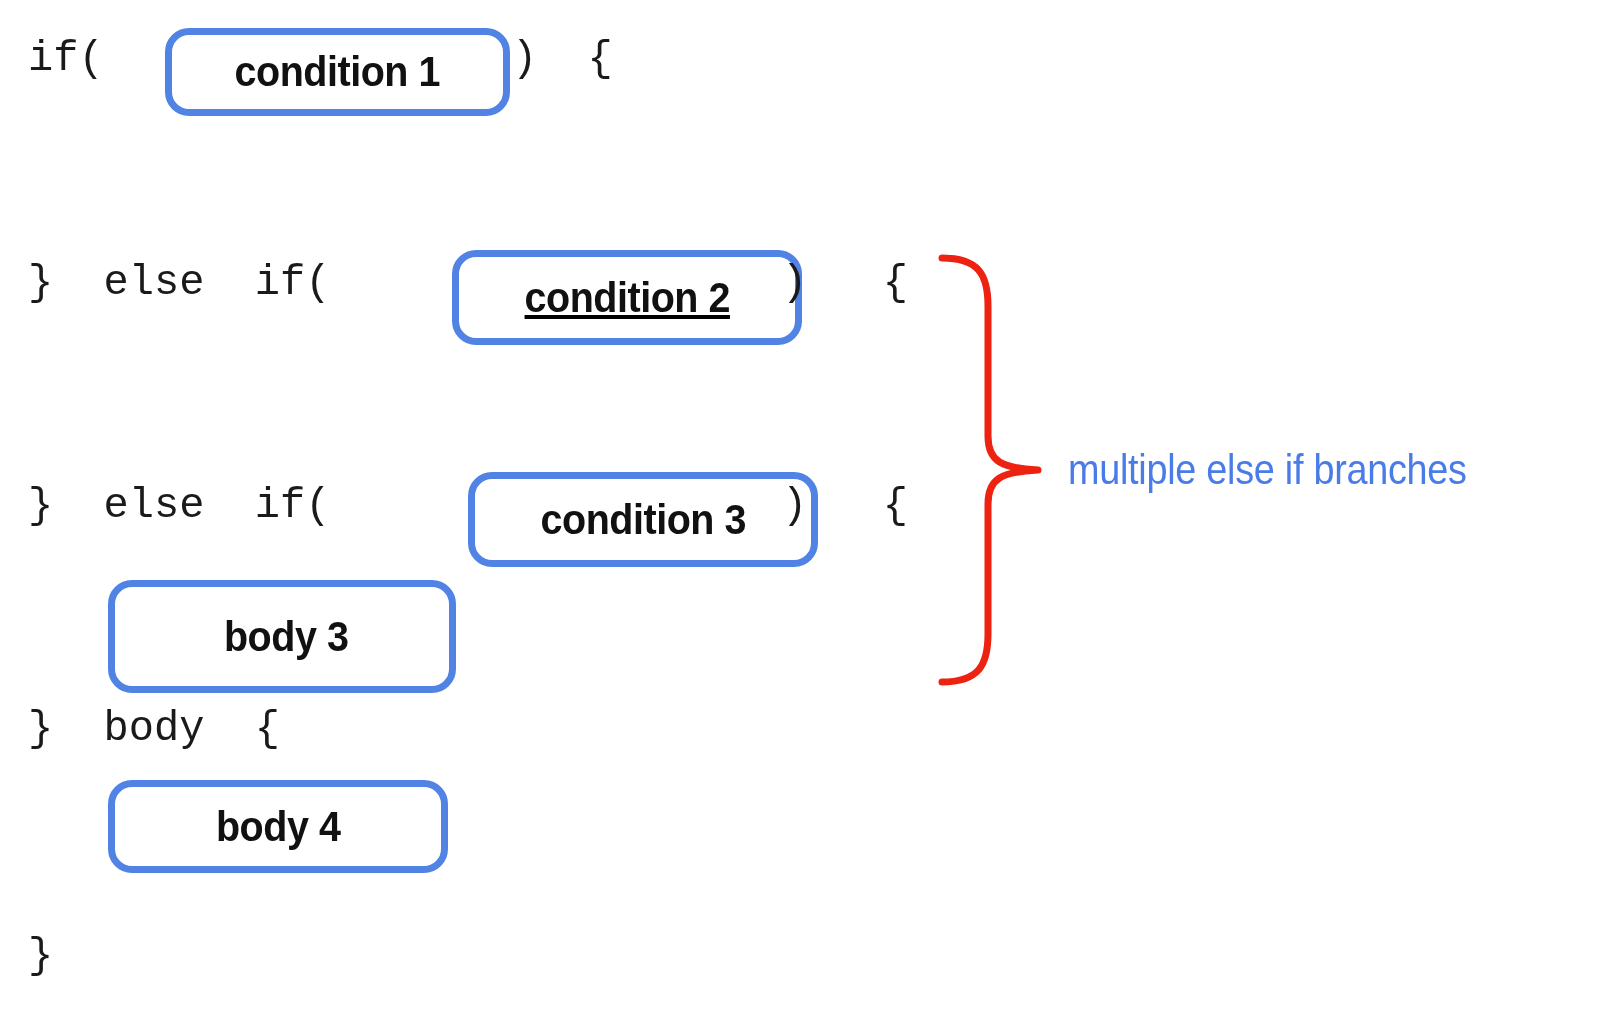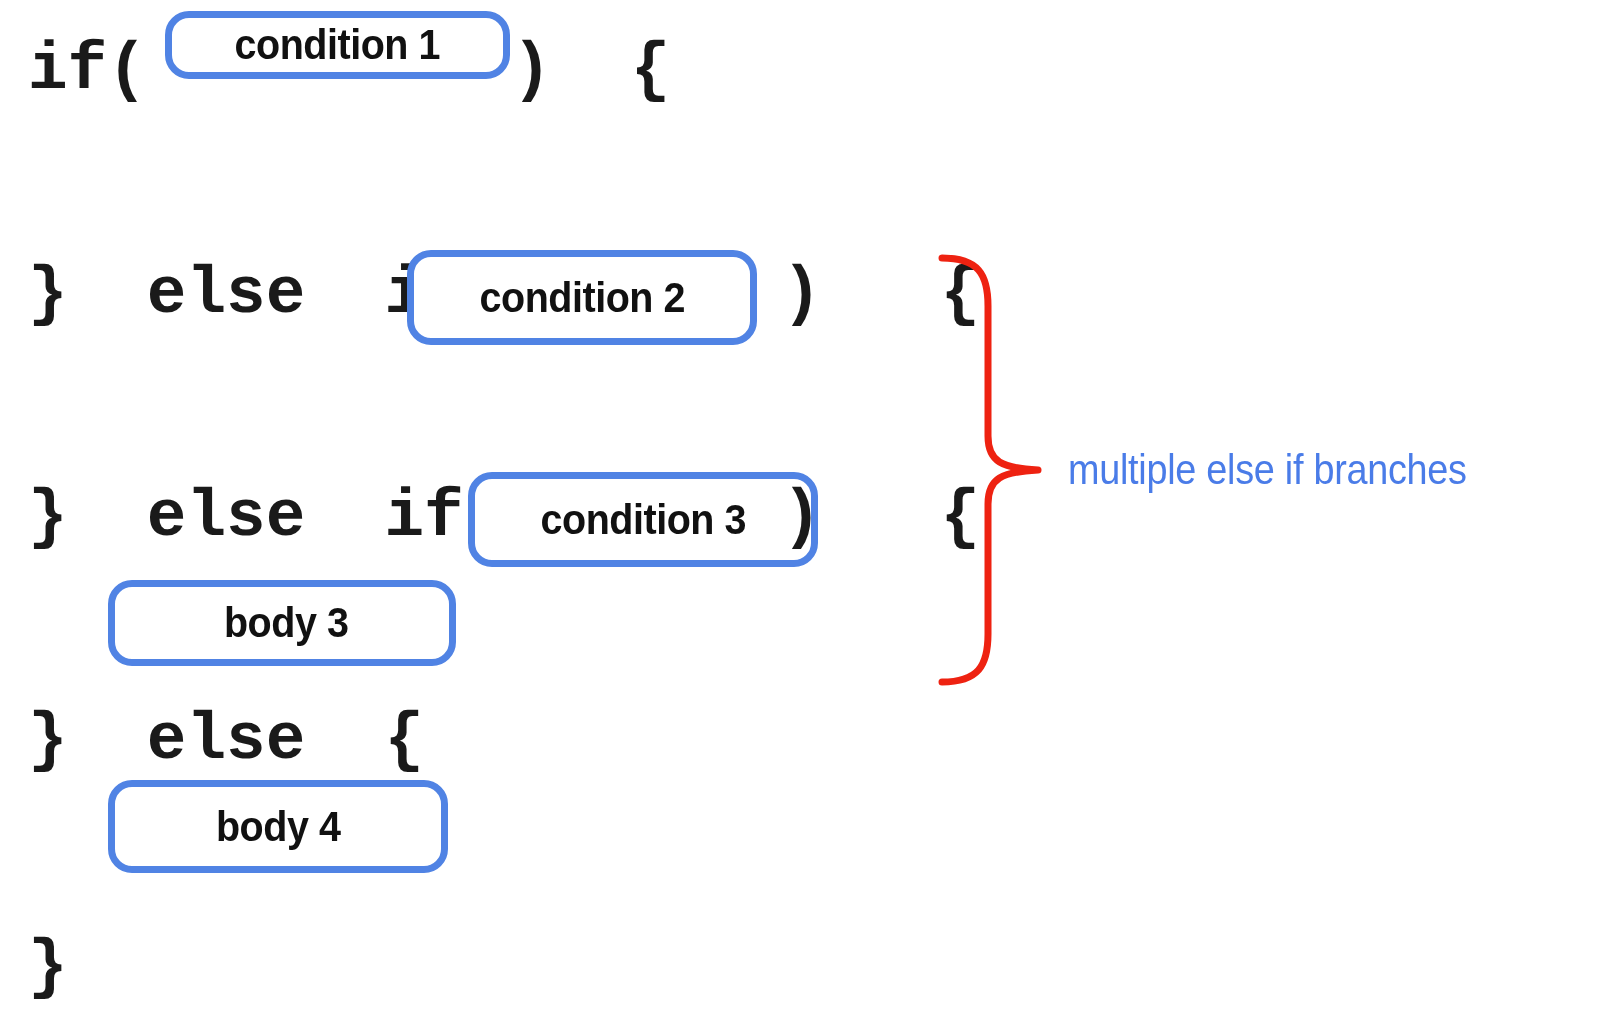--- a/index.html
+++ b/index.html
@@ -15,26 +15,26 @@
     height: 1032px;
     background: #ffffff;
     overflow: hidden;
     font-family: "Liberation Sans", sans-serif;
   }
 
   
   .code {
     position: absolute;
     font-family: "Liberation Mono", "DejaVu Sans Mono", monospace;
-    font-size: 66px;
+    font-size: 42px;
     line-height: 1;
     color: #1a1a1a;
     white-space: pre;
     letter-spacing: 0px;
-    font-weight: 700;
+    font-weight: 400;
   }
 
   
   .box {
     position: absolute;
     box-sizing: border-box;
     background: #ffffff;
     border: 7px solid #5083E4;
     border-radius: 24px;
     display: flex;
@@ -75,49 +75,49 @@
     letter-spacing: -0.3px;
   }
 </style>
 </head>
 <body>
 
 <div id="canvas">
 
   <div class="code" style="left:28px; top:38px;">if(</div>
 
-  <div class="box" style="left:165px; top:11px; width:345px; height:68px;">
+  <div class="box" style="left:165px; top:28px; width:345px; height:88px;">
     <span class="box-label">condition 1</span>
   </div>
 
   <div class="code" style="left:512px; top:38px;">)  {</div>
 
 
   <div class="code" style="left:28px; top:262px;">}  else  if(</div>
 
-  <div class="box" style="left:407px; top:250px; width:350px; height:95px;">
+  <div class="box" style="left:452px; top:250px; width:350px; height:95px;text-decoration:underline;">
     <span class="box-label">condition 2</span>
   </div>
 
   <div class="code" style="left:782px; top:262px;">)   {</div>
 
 
   <div class="code" style="left:28px; top:485px;">}  else  if(</div>
 
   <div class="box" style="left:428px; top:472px; width:350px; height:95px;margin-left:40px;">
     <span class="box-label">condition 3</span>
   </div>
 
   <div class="code" style="left:782px; top:485px;">)   {</div>
 
-  <div class="box" style="left:108px; top:580px; width:348px; height:86px;padding-left:8px;">
+  <div class="box" style="left:108px; top:580px; width:348px; height:113px;padding-left:8px;">
     <span class="box-label">body 3</span>
   </div>
 
-  <div class="code" style="left:28px; top:708px;">}  else  {</div>
+  <div class="code" style="left:28px; top:708px;">}  body  {</div>
 
   <div class="box" style="left:108px; top:780px; width:340px; height:93px;">
     <span class="box-label">body 4</span>
   </div>
 
   <div class="code" style="left:28px; top:935px;">}</div>
 
   <svg id="brace-svg" viewBox="0 0 160 470">
     <path d="M 12 18
              C 48 18, 58 34, 58 66

